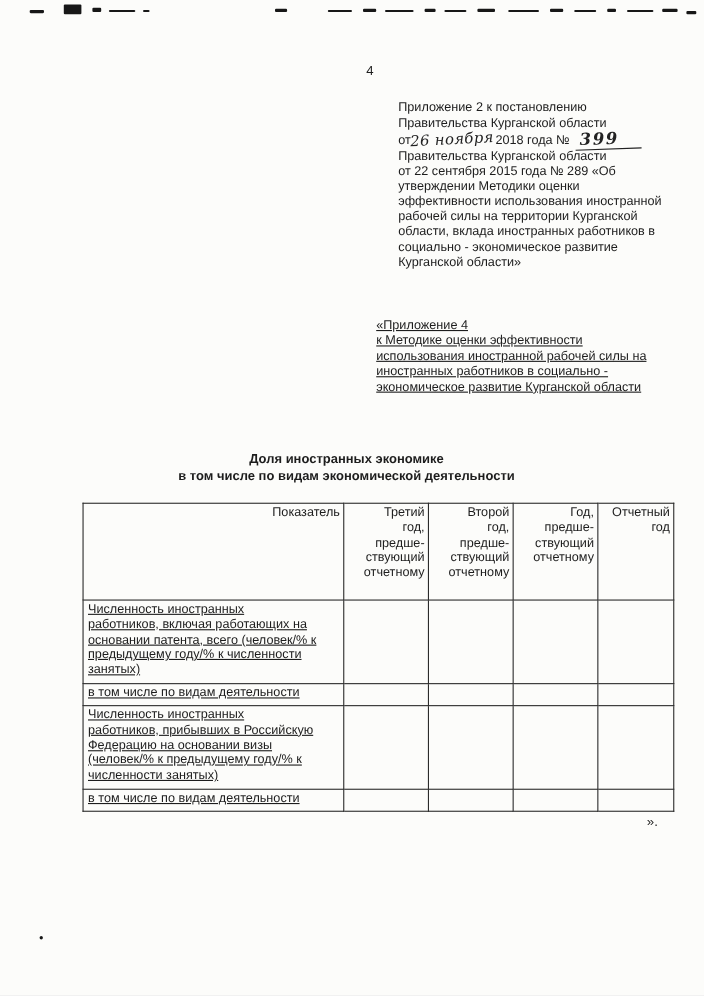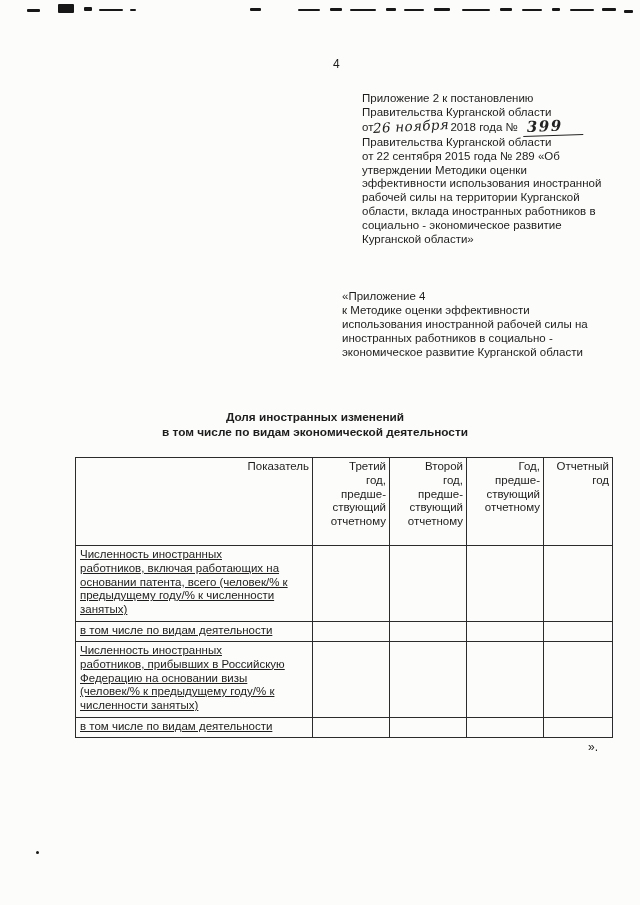--- a/index.html
+++ b/index.html
@@ -16,21 +16,21 @@
   }
   .artifact { position: absolute; background: #171717; border-radius: 1px; }
   .page-number { position: absolute; left: 333px; top: 57px; font-size: 12px; }
   .resolution {
     position: absolute; left: 362px; top: 92px; width: 290px;
     font-size: 11.5px; line-height: 13.9px;
   }
   .resolution .line, .appendix .line { white-space: nowrap; }
   .appendix {
     position: absolute; left: 342px; top: 290px; width: 290px;
-    font-size: 11.5px; line-height: 13.9px;
+    font-size: 11.5px; line-height: 13.9px; text-decoration: underline;
   }
   .doc-title {
     position: absolute; left: 8px; top: 410px; width: 614px;
     text-align: center; font-weight: bold;
     font-size: 11.8px; line-height: 14.6px;
   }
   .handwriting {
     font-family: "DejaVu Serif", serif;
     font-style: italic;
     display: inline-block;
@@ -119,21 +119,21 @@
 
   <div class="appendix">
     <div class="line">«Приложение 4</div>
     <div class="line">к Методике оценки эффективности</div>
     <div class="line">использования иностранной рабочей силы на</div>
     <div class="line">иностранных работников в социально -</div>
     <div class="line">экономическое развитие Курганской области</div>
   </div>
 
   <div class="doc-title">
-    <div>Доля иностранных изменений</div>
+    <div>Доля иностранных экономике</div>
     <div>в том числе по видам экономической деятельности</div>
   </div>
 
   <table class="indicators">
     <colgroup>
       <col style="width:237px">
       <col style="width:77px">
       <col style="width:77px">
       <col style="width:77px">
       <col style="width:69px">

